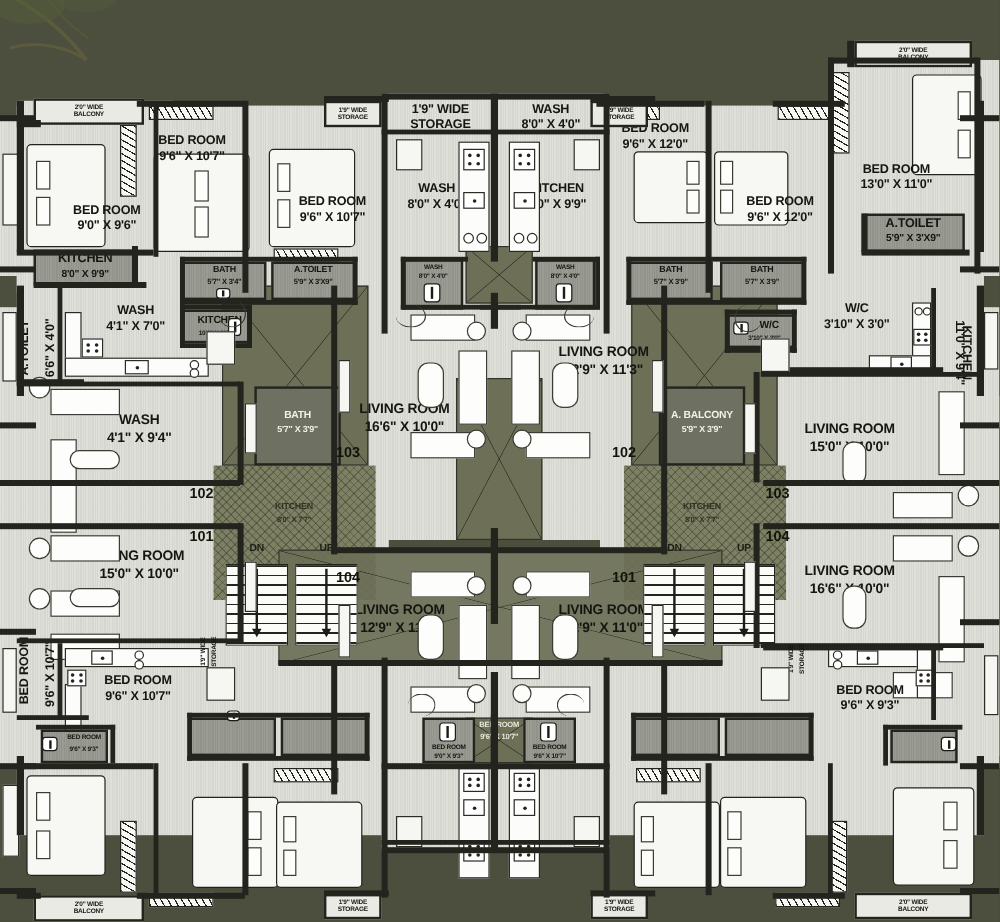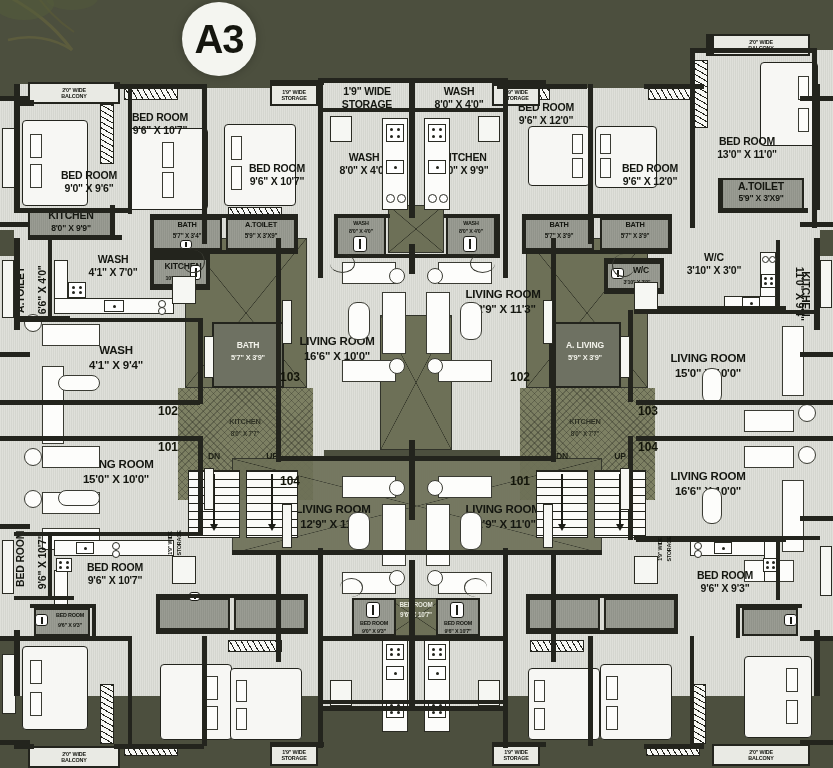--- a/index.html
+++ b/index.html
@@ -171,26 +171,23 @@
   <div class="shaft" style="left:380px;top:315px;width:72px;height:135px;"></div>
   <div class="shaft" style="left:232px;top:458px;width:370px;height:96px;opacity:.92;"></div>
   <div class="shaft" style="left:388px;top:205px;width:56px;height:48px;"></div>
   <div class="shaft" style="left:388px;top:598px;width:56px;height:38px;"></div>
 
   <div class="lift" style="left:212px;top:322px;width:72px;height:66px;"></div>
   <div class="lbl l9" style="left:212px;top:341px;width:72px;color:#f2f2ea;">BATH</div>
   <div class="lbl l8" style="left:212px;top:354px;width:72px;color:#f2f2ea;">5'7" X 3'9"</div>
 
   <div class="lift" style="left:549px;top:322px;width:72px;height:66px;"></div>
-  <div class="lbl l9" style="left:549px;top:341px;width:72px;color:#f2f2ea;">A. LIVING</div>
+  <div class="lbl l9" style="left:549px;top:341px;width:72px;color:#f2f2ea;">A. BALCONY</div>
   <div class="lbl l8" style="left:549px;top:354px;width:72px;color:#f2f2ea;">5'9" X 3'9"</div>
 
-  <div class="badge" style="left:182px;top:2px;width:74px;height:74px;">
-    <span>A3</span>
-  </div>
 
   <div class="balcony" style="left:28px;top:82px;width:92px;height:22px;">
     <div>
       <div class="lbl l6" style="position:static;">2'0" WIDE</div>
       <div class="lbl l6" style="position:static;">BALCONY</div>
     </div>
   </div>
   <div class="balcony" style="left:712px;top:34px;width:98px;height:22px;">
     <div>
       <div class="lbl l6" style="position:static;">2'0" WIDE</div>

